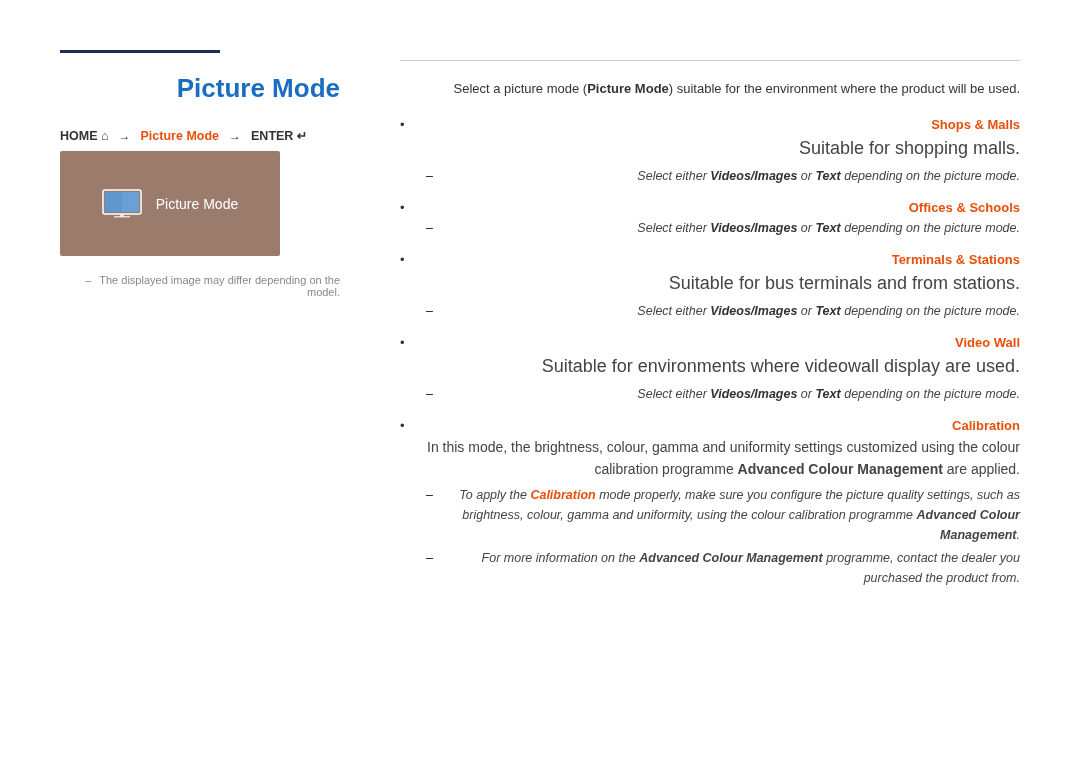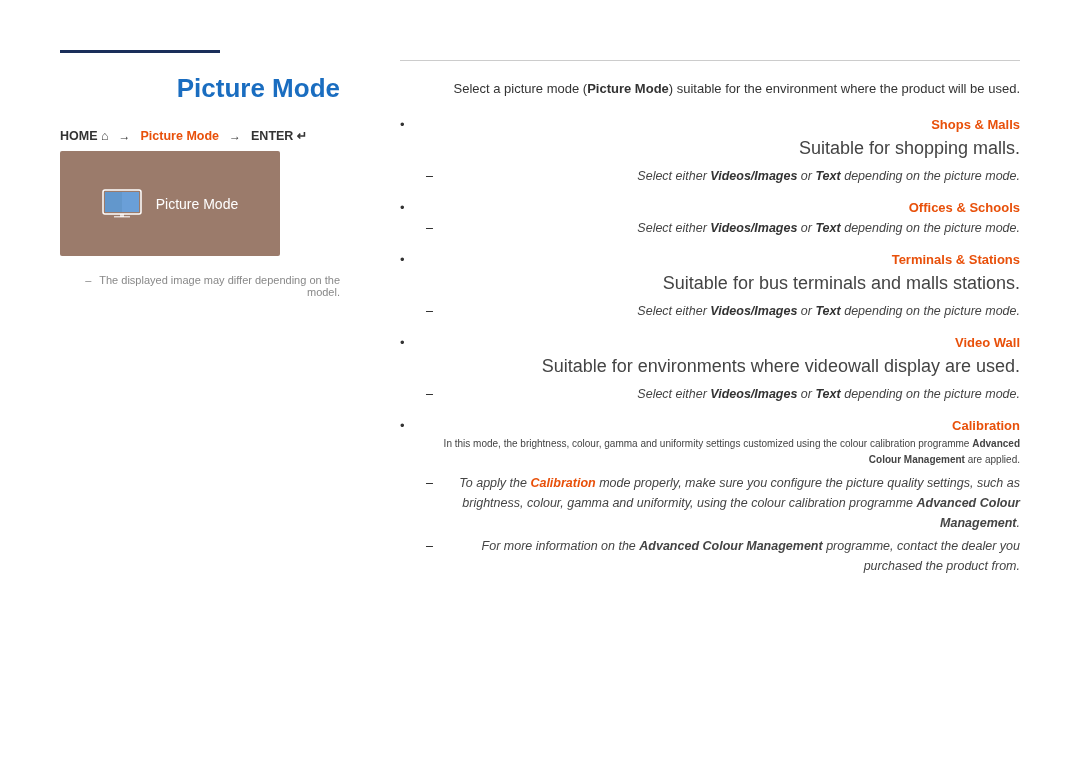--- a/index.html
+++ b/index.html
@@ -185,21 +185,21 @@
       font-weight: bold;
       color: #333;
     }
 
     .orange-bold {
       font-weight: bold;
       color: #e8500a;
     }
 
     .calibration-note {
-      font-size: 10px;
+      font-size: 14px;
       color: #444;
       line-height: 1.6;
       margin-bottom: 5px;
     }
 
     
     .monitor-svg {
       display: block;
     }
   </style>
@@ -261,21 +261,21 @@
         <span class="section-title">Offices &amp; Schools</span>
         <ul class="sub-list">
           <li class="sub-item">
             Select either <strong class="bold-link">Videos/Images</strong> or <strong class="bold-link">Text</strong> depending on the picture mode.
           </li>
         </ul>
       </li>
 
       <li class="section-item">
         <span class="section-title">Terminals &amp; Stations</span>
-        <p class="section-desc">Suitable for bus terminals and malls stations.</p>
+        <p class="section-desc">Suitable for bus terminals and from stations.</p>
         <ul class="sub-list">
           <li class="sub-item">
             Select either <strong class="bold-link">Videos/Images</strong> or <strong class="bold-link">Text</strong> depending on the picture mode.
           </li>
         </ul>
       </li>
 
       <li class="section-item">
         <span class="section-title">Video Wall</span>
         <p class="section-desc">Suitable for environments where videowall display are used.</p>

